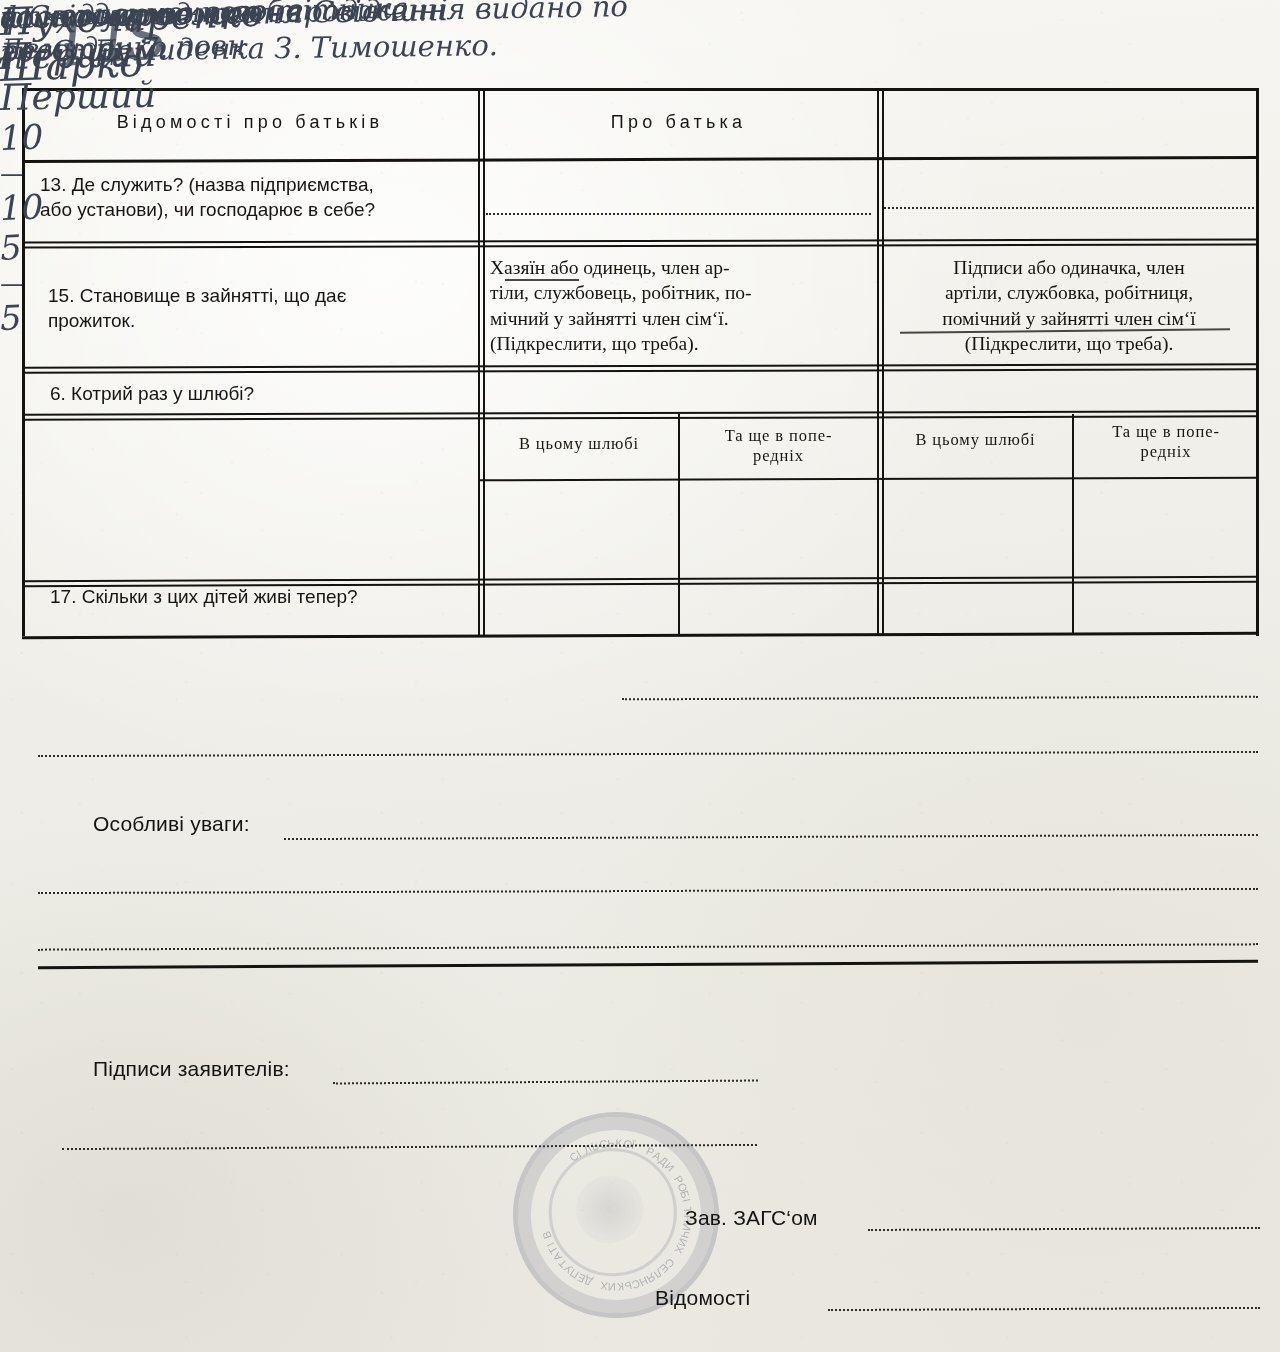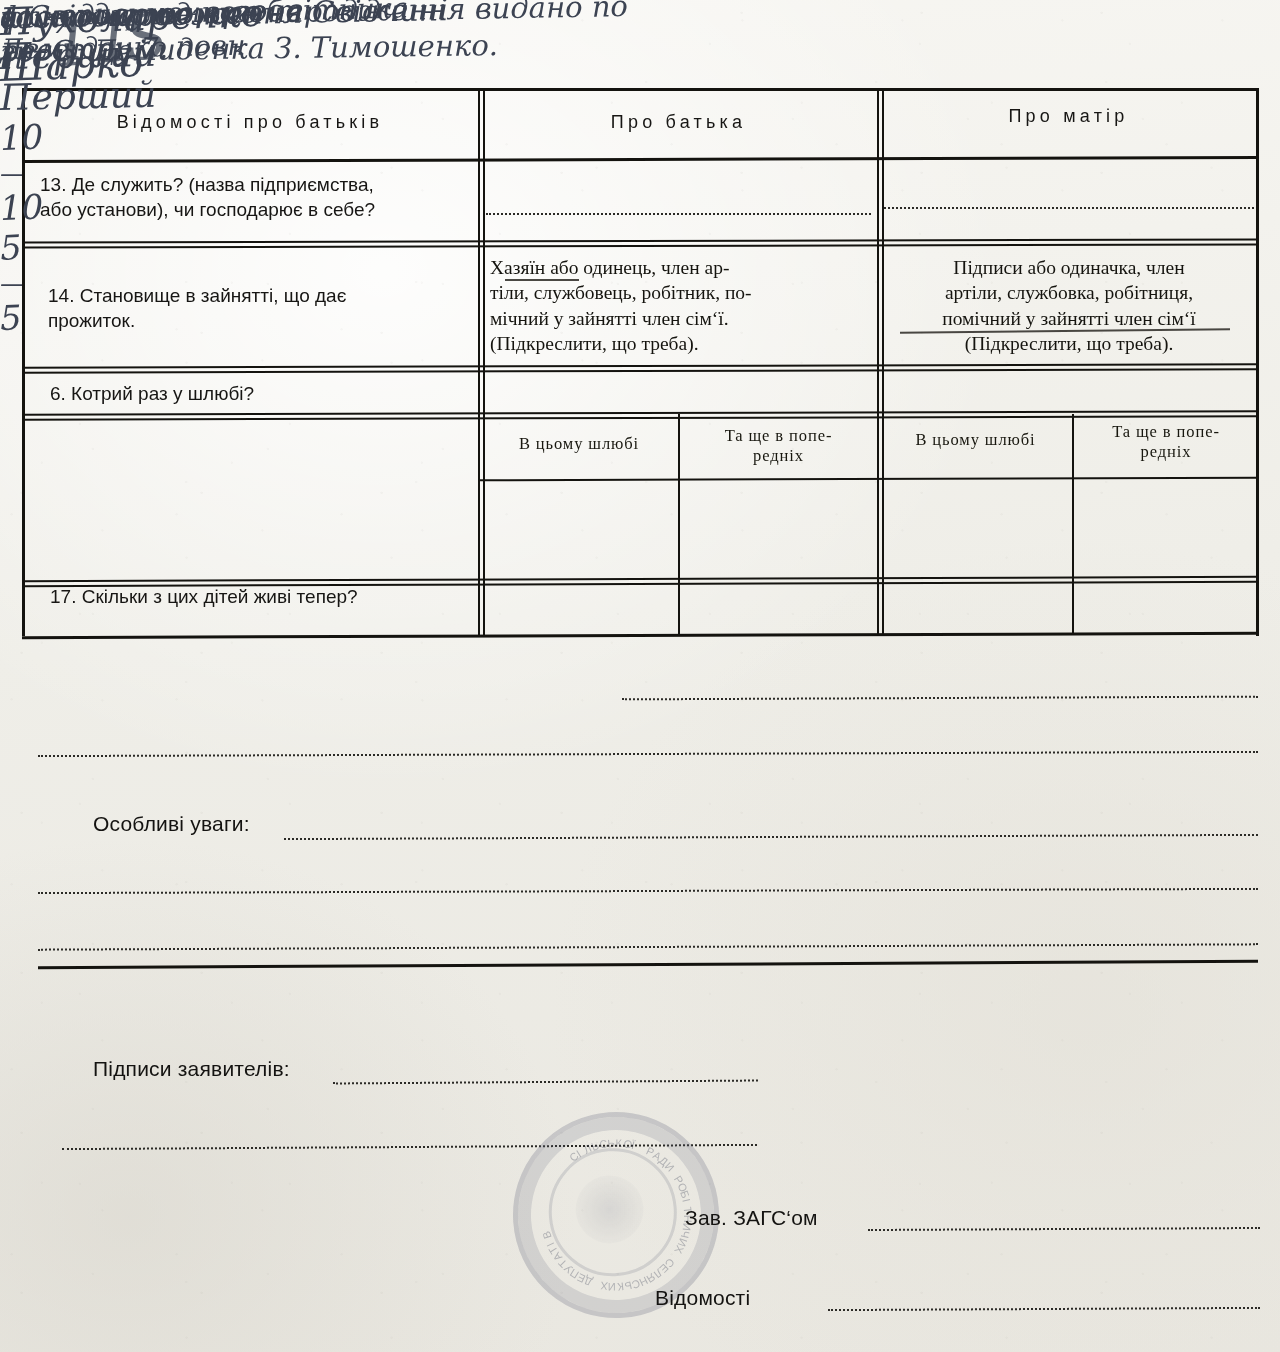--- a/index.html
+++ b/index.html
@@ -220,29 +220,28 @@
 
   <div class="rule vrule dblv" style="left:478px; top:88px; height:548px;"></div>
 
   <div class="rule vrule dblv" style="left:877px; top:88px; height:548px;"></div>
 
   <div class="rule vrule" style="left:678px; top:414px; height:220px;"></div>
   <div class="rule vrule" style="left:1072px; top:414px; height:220px;"></div>
 
   <div class="hdr" style="position:absolute; left:480px; top:112px; width:397px; text-align:center;">Про батька</div>
   <div class="hdr" style="position:absolute; left:22px; top:112px; width:456px; text-align:center;">Відомості про батьків</div>
-  <div class="hdr" style="position:absolute; left:879px; top:106px; width:379px; text-align:center;">Про матір</div>
 
   <div class="print" style="position:absolute; left:40px; top:172px; width:436px;">13. Де служить? (назва підприємства,
 або установи), чи господарює в себе?</div>
   <div class="dotted" style="left:486px; top:213px; width:385px;"></div>
   <div class="dotted" style="left:884px; top:207px; width:370px;"></div>
   <div class="hand" style="left:818px; top:158px; font-size:31px; transform:rotate(-1.6deg);">господарює в себе</div>
 
-  <div class="print" style="position:absolute; left:48px; top:283px; width:430px;">14. Становище в зайнятті, що дає
+  <div class="print" style="position:absolute; left:48px; top:283px; width:430px;">15. Становище в зайнятті, що дає
 прожиток.</div>
   <div class="serifprint" style="position:absolute; left:490px; top:255px; width:380px; text-align:justify;">Хазяїн або одинець, член ар-
 тіли, службовець, робітник, по-
 мічний у зайнятті член сім‘ї.
 (Підкреслити, що треба).</div>
   <div class="underline-word" style="left:505px; top:279px; width:74px;"></div>
   <div class="serifprint" style="position:absolute; left:888px; top:255px; width:362px; text-align:center;">Підписи або одиначка, член
 артіли, службовка, робітниця,
 помічний у зайнятті член сім‘ї
 (Підкреслити, що треба).</div>

